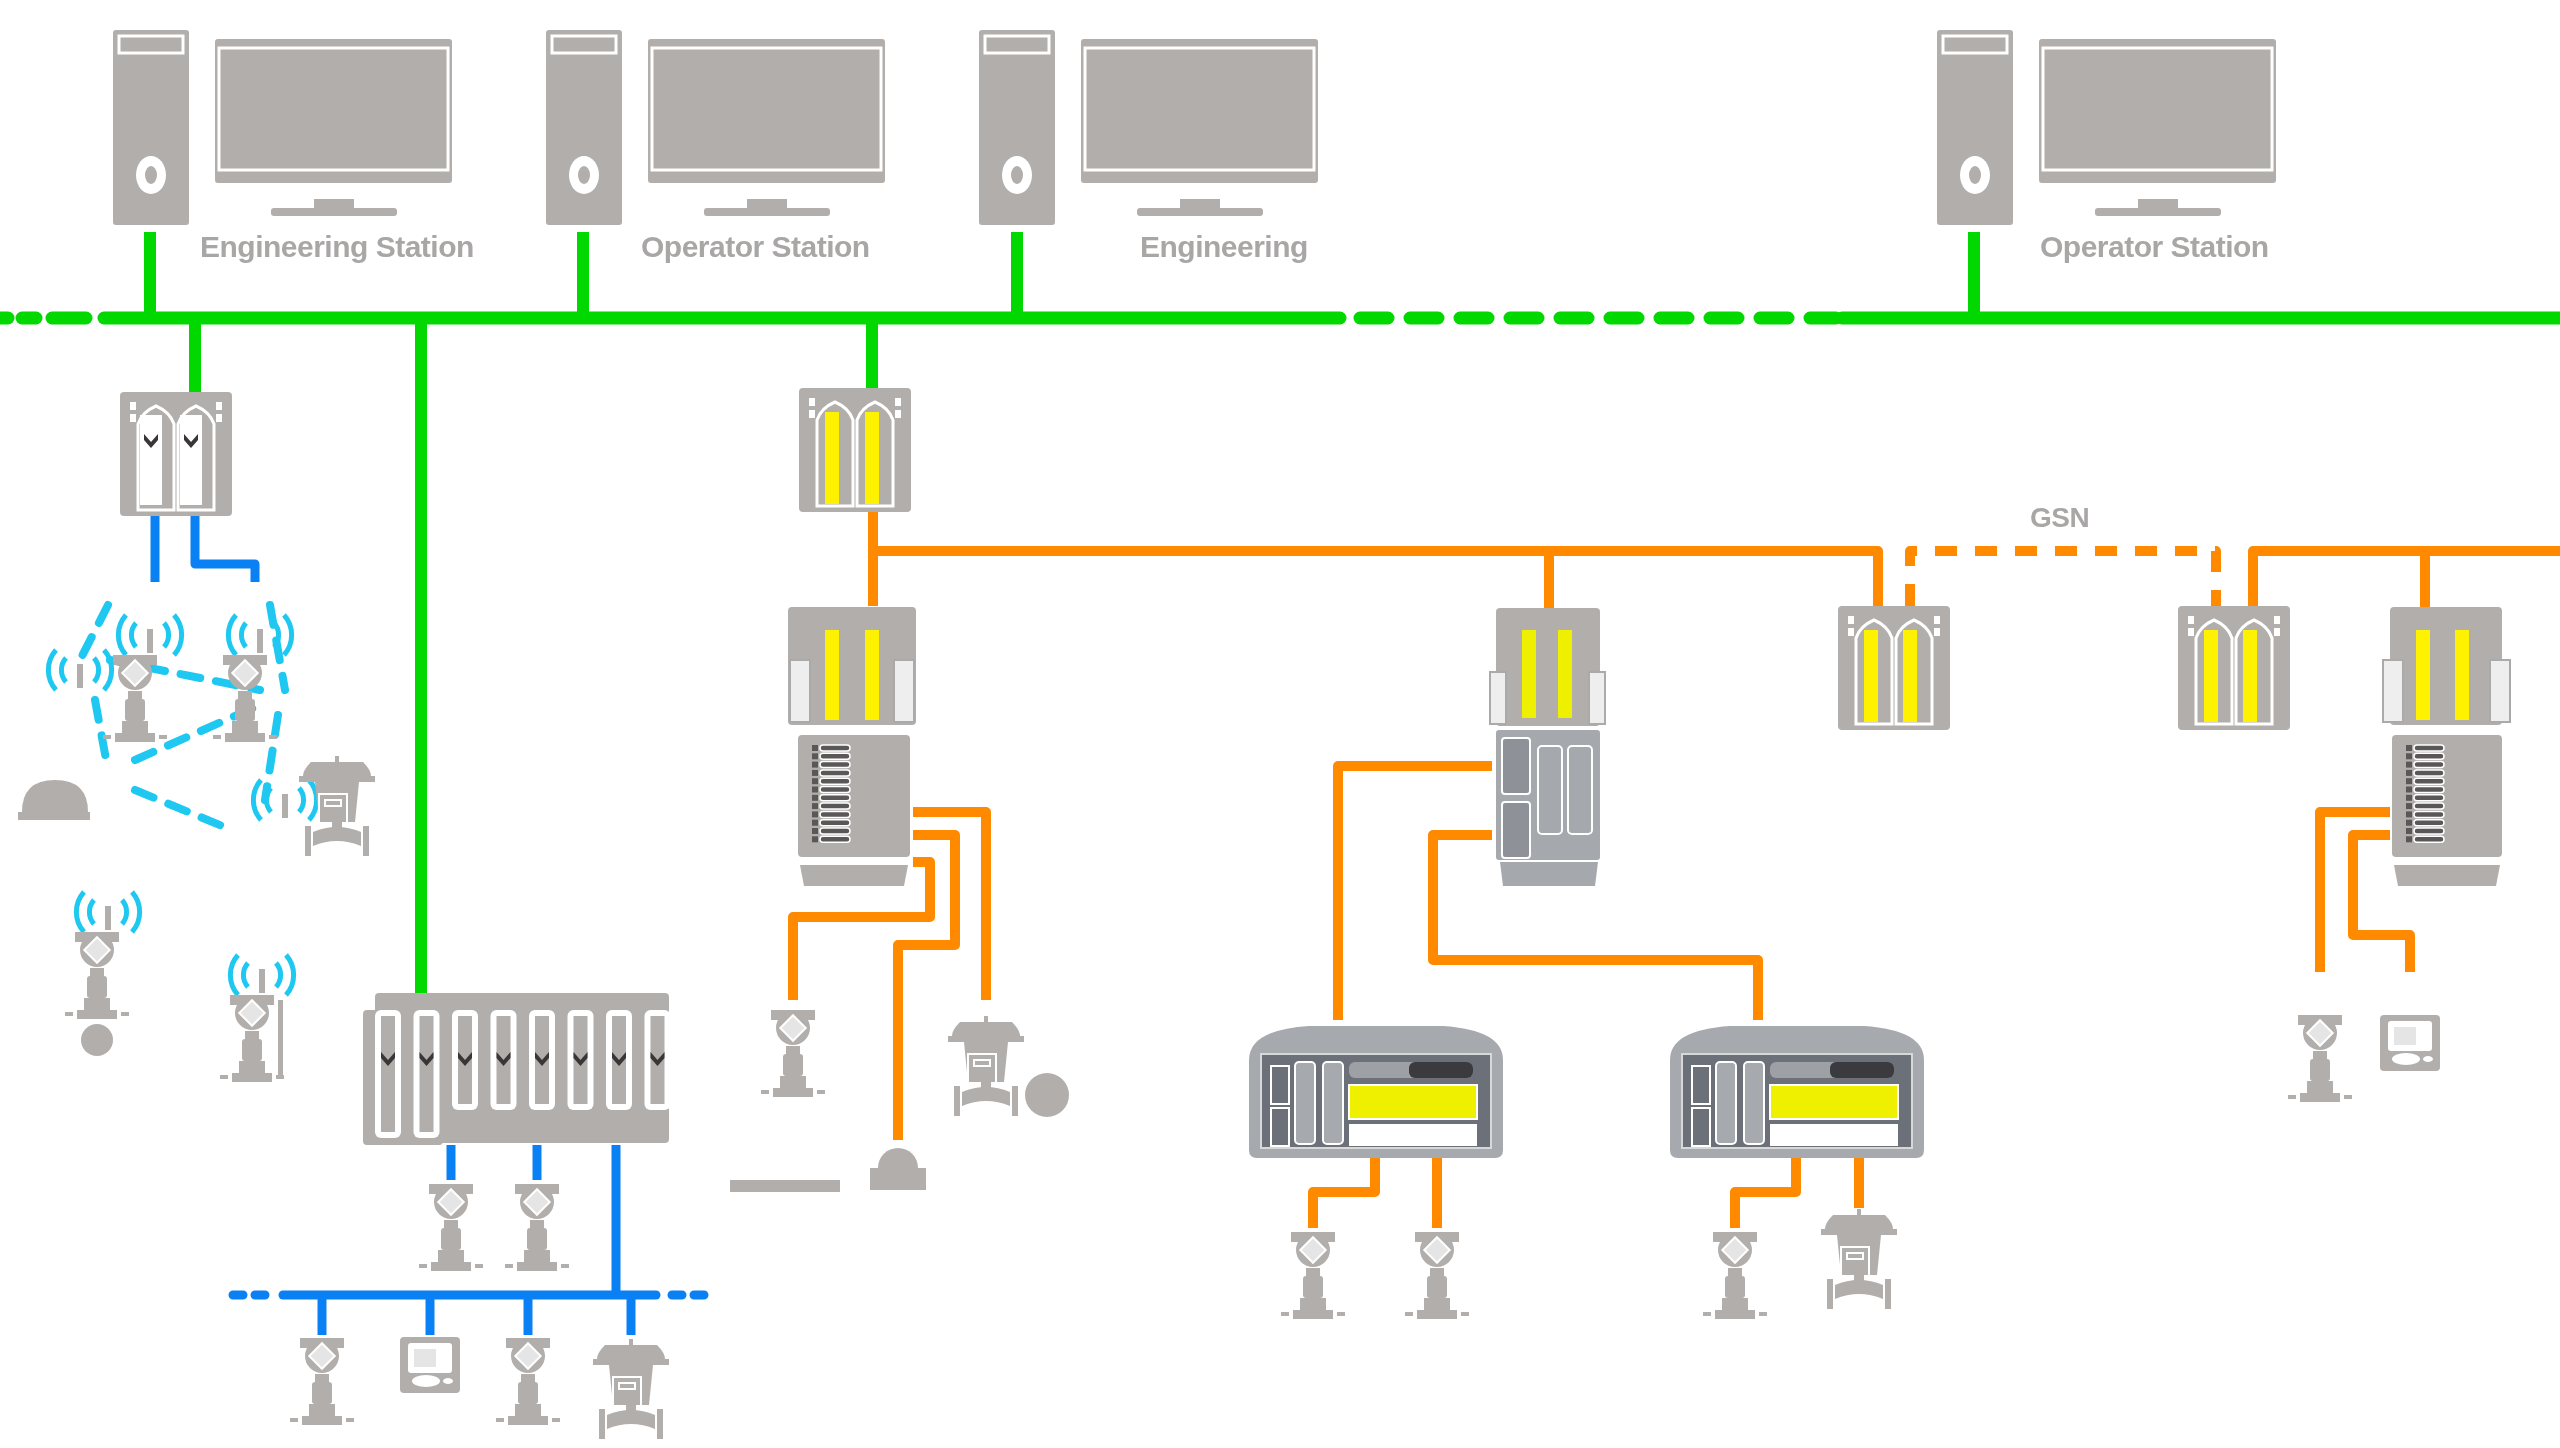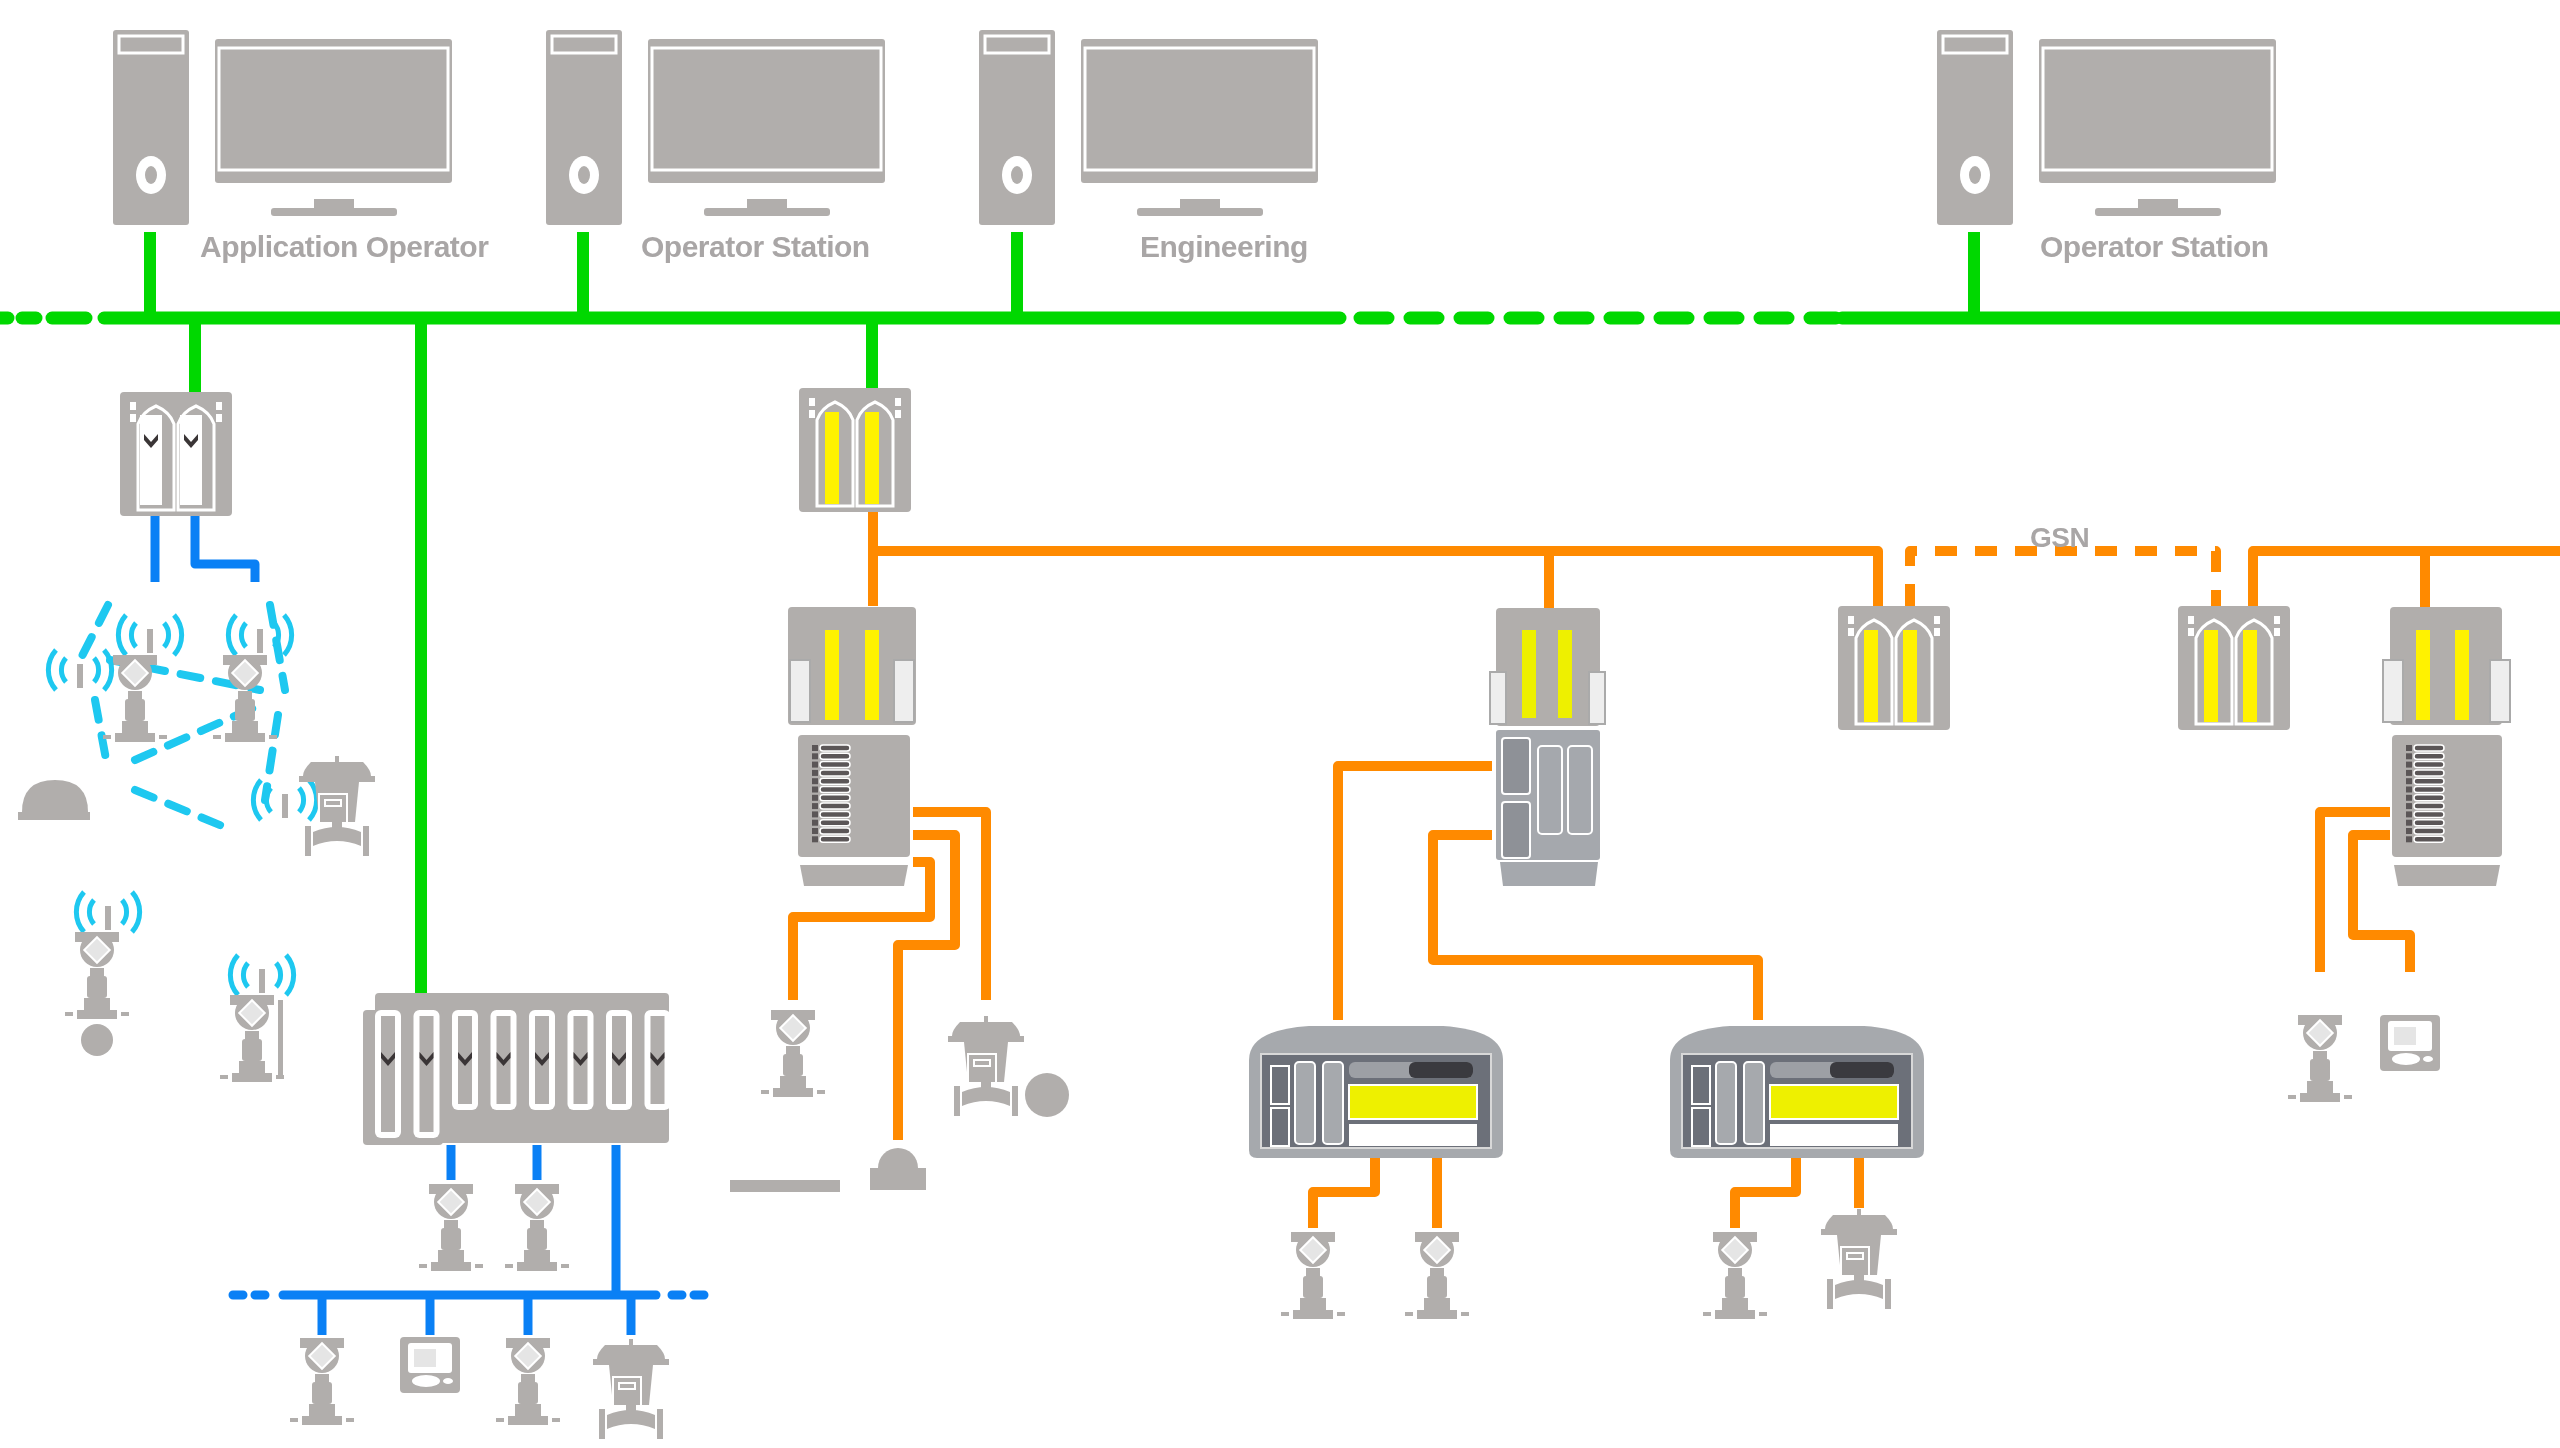--- a/index.html
+++ b/index.html
@@ -1,19 +1,19 @@
 <!DOCTYPE html>
 <html><head>
 <meta charset="utf-8">
 <style>
   html, body { margin: 0; padding: 0; background: #ffffff; }
   body { width: 2560px; height: 1448px; overflow: hidden; position: relative; font-family: "Liberation Sans", "DejaVu Sans", sans-serif; }
   #diagram { position: absolute; left: 0; top: 0; width: 2560px; height: 1448px; }
   .label { position: absolute; color: #a9a6a6; font-family: "Liberation Sans", "DejaVu Sans", sans-serif; font-size: 30px; letter-spacing: -0.5px; white-space: nowrap; font-weight: bold; }
-  .gsn-label { font-size: 28px; margin-top: 20px; }
+  .gsn-label { font-size: 28px; }
   .bus-green { stroke: #00d800; stroke-width: 13; fill: none; stroke-linecap: round; }
   .drop-green { stroke: #00d800; stroke-width: 12; fill: none; }
   .bus-orange { stroke: #ff8a00; stroke-width: 10; fill: none; stroke-linejoin: round; }
   .bus-blue { stroke: #0a80f5; stroke-width: 9; fill: none; stroke-linejoin: round; }
   .mesh { stroke: #1ec8f0; stroke-width: 8; fill: none; stroke-dasharray: 20 16; stroke-linecap: round; }
   .dev { fill: #b1aeac; }
   .dev-dark { fill: #3a3536; }
   .dev-yellow { fill: #fff200; }
   .jb-body { fill: #a6a9ad; }
   .jb-panel { fill: #6c7079; }
@@ -359,17 +359,17 @@
         <rect x="2414" y="828" width="30" height="6" rx="3" fill="#5b5657" stroke="#fff" stroke-width="1.5"></rect>
         <rect x="2406" y="836.3" width="6" height="6" fill="#5b5657"></rect>
         <rect x="2414" y="836.3" width="30" height="6" rx="3" fill="#5b5657" stroke="#fff" stroke-width="1.5"></rect>
       </g>
     <path d="M2394 865 L2500 865 L2496 886 L2398 886 Z" class="dev"></path>
   </g>
   <use href="#transmitter" x="2320" y="1015"></use>
   <use href="#display" x="2380" y="1015"></use>
 </svg>
 
-<div class="label" style="left:200px; top:230px;">Application Operator</div>
+<div class="label" style="left:200px; top:230px;">Engineering Station</div>
 <div class="label" style="left:641px; top:230px;">Operator Station</div>
 <div class="label" style="left:1140px; top:230px;">Engineering</div>
 <div class="label" style="left:2040px; top:230px;">Operator Station</div>
 <div class="label gsn-label" style="left:2030px; top:502px;">GSN</div>
 
 </body></html>

